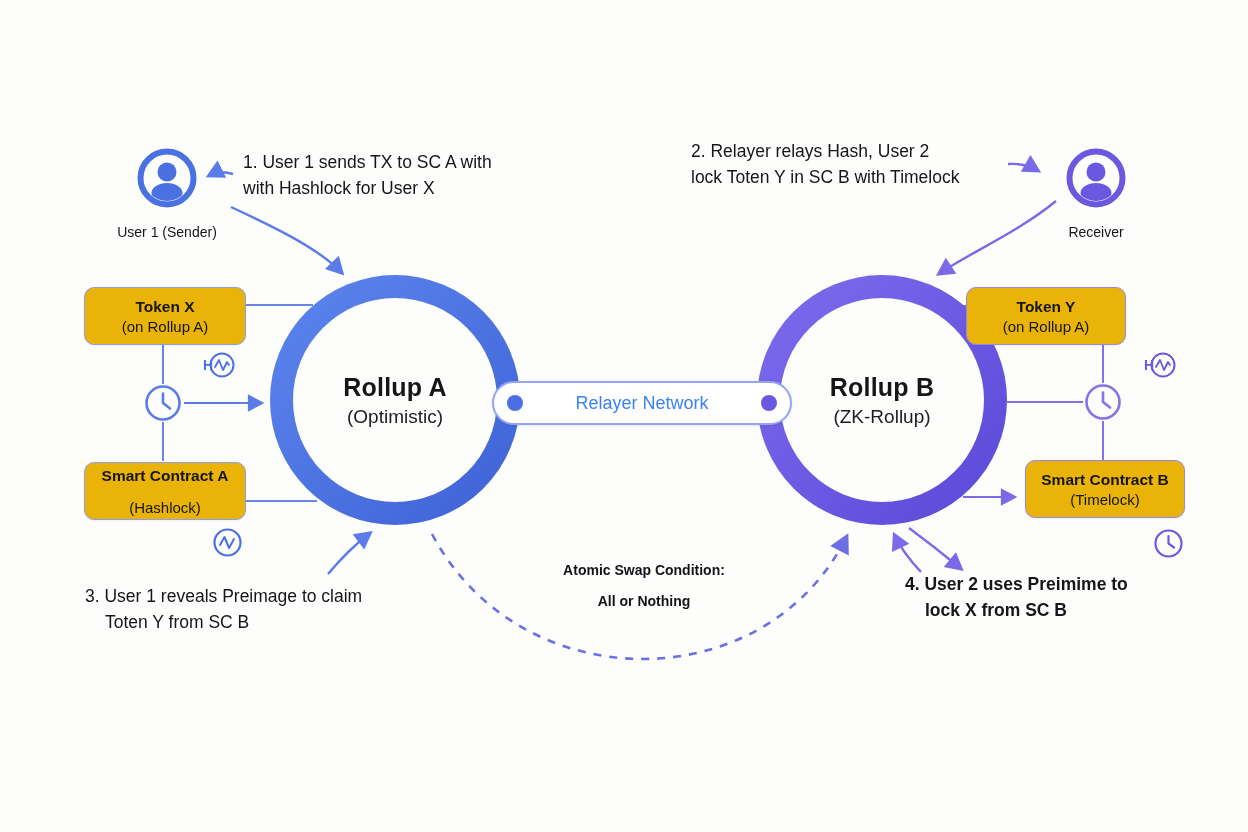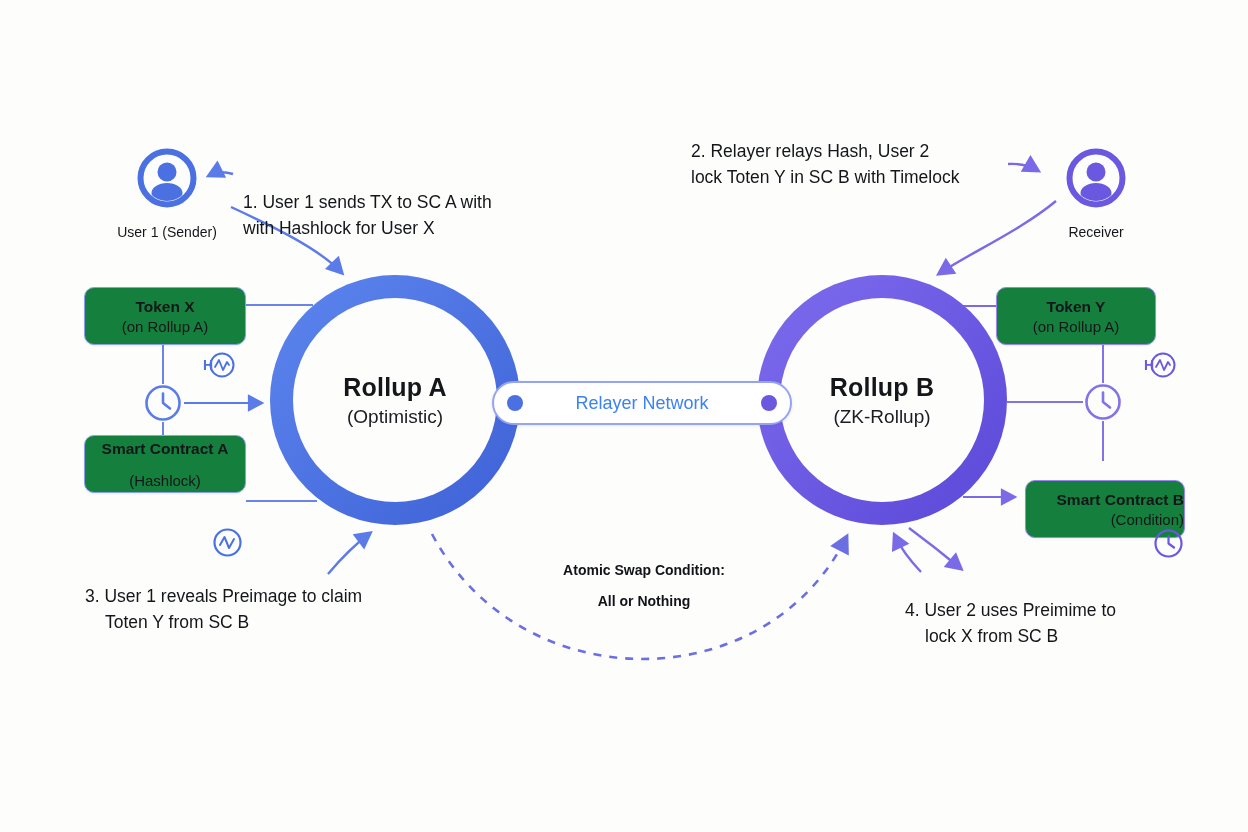--- a/index.html
+++ b/index.html
@@ -27,21 +27,21 @@
     display:flex;align-items:center;justify-content:center;
     box-shadow:0 1px 3px rgba(60,80,180,.12);
   }
   .pill .txt{font-size:18px;color:#3b82f6;}
   .dot{position:absolute;top:12px;width:16px;height:16px;border-radius:50%;}
   .dot-l{left:13px;background:#4a70e2;}
   .dot-r{right:13px;background:#6a59e0;}
 
   
   .nodebox{
-    position:absolute;width:160px;height:56px;background:#15803d;border-radius:10px;
+    position:absolute;width:160px;height:56px;background:#eab308;border-radius:10px;
     display:flex;flex-direction:column;justify-content:center;align-items:center;text-align:center;
     box-shadow:0 1px 2px rgba(40,60,140,.08);
   }
   .nodebox .t{font-weight:bold;font-size:15.5px;}
   .nodebox .s{font-size:15px;margin-top:2px;}
   .bx-blue{border:1.5px solid #8aa0ee;}
   .bx-purple{border:1.5px solid #9688ec;}
 
   
   .avatar{position:absolute;width:60px;height:60px;}
@@ -125,32 +125,32 @@
   <div class="pill">
     <span class="dot dot-l"></span>
     <span class="txt">Relayer Network</span>
     <span class="dot dot-r"></span>
   </div>
 
   <div class="nodebox bx-blue" style="left:84px;top:287px;">
     <div class="t">Token X</div>
     <div class="s">(on Rollup A)</div>
   </div>
-  <div class="nodebox bx-blue" style="left:84px;top:435px;gap:12px;">
+  <div class="nodebox bx-blue" style="left:84px;top:462px;gap:12px;">
     <div class="t">Smart Contract A</div>
     <div class="s">(Hashlock)</div>
   </div>
 
-  <div class="nodebox bx-purple" style="left:996px;top:287px;width:158px;">
+  <div class="nodebox bx-purple" style="left:966px;top:287px;width:158px;">
     <div class="t">Token Y</div>
     <div class="s">(on Rollup A)</div>
   </div>
-  <div class="nodebox bx-purple" style="left:1025px;top:480px;width:158px;align-items:flex-end;">
+  <div class="nodebox bx-purple" style="left:1025px;top:460px;width:158px;">
     <div class="t">Smart Contract B</div>
-    <div class="s">(Condition)</div>
+    <div class="s">(Timelock)</div>
   </div>
 
   <div class="avatar" style="left:137px;top:148px;">
     <svg width="60" height="60" viewBox="0 0 60 60">
       <defs>
           <clipPath id="clipU1">
             <circle cx="30" cy="30" r="23"></circle>
           </clipPath>
         </defs>
       <circle cx="30" cy="30" r="26.5" fill="none" stroke="#4a70e2" stroke-width="6"></circle>
@@ -171,33 +171,33 @@
         </defs>
       <circle cx="30" cy="30" r="26.5" fill="none" stroke="#6a59e0" stroke-width="6"></circle>
       <g clip-path="url(#clipU2)">
         <circle cx="30" cy="24" r="9.5" fill="#6a59e0"></circle>
         <ellipse cx="30" cy="45" rx="15.5" ry="10" fill="#6a59e0"></ellipse>
       </g>
     </svg>
   </div>
   <div class="actor-label" style="left:1011px;top:224px;">Receiver</div>
 
-  <div class="note" style="left:243px;top:149px;margin-top:40px;">
+  <div class="note" style="left:243px;top:149px;">
     <span class="noind">1. User 1 sends TX to SC A with</span>
     <span class="noind">with Hashlock for User X</span>
   </div>
   <div class="note" style="left:691px;top:138px;">
     <span class="noind">2. Relayer relays Hash, User 2</span>
     <span class="noind">lock Toten Y in SC B with Timelock</span>
   </div>
   <div class="note" style="left:85px;top:583px;">
     <span class="noind">3. User 1 reveals Preimage to claim</span>
     <span class="ind">Toten Y from SC B</span>
   </div>
-  <div class="note" style="left:905px;top:597px;">
+  <div class="note" style="left:905px;top:571px;font-weight:bold;">
     <span class="noind">4. User 2 uses Preimime to</span>
     <span class="ind">lock X from SC B</span>
   </div>
 
   <div class="condition">
     <div>Atomic Swap Condition:</div>
     <div>All or Nothing</div>
   </div>
 
   <div class="clock" style="left:144px;top:384px;">

